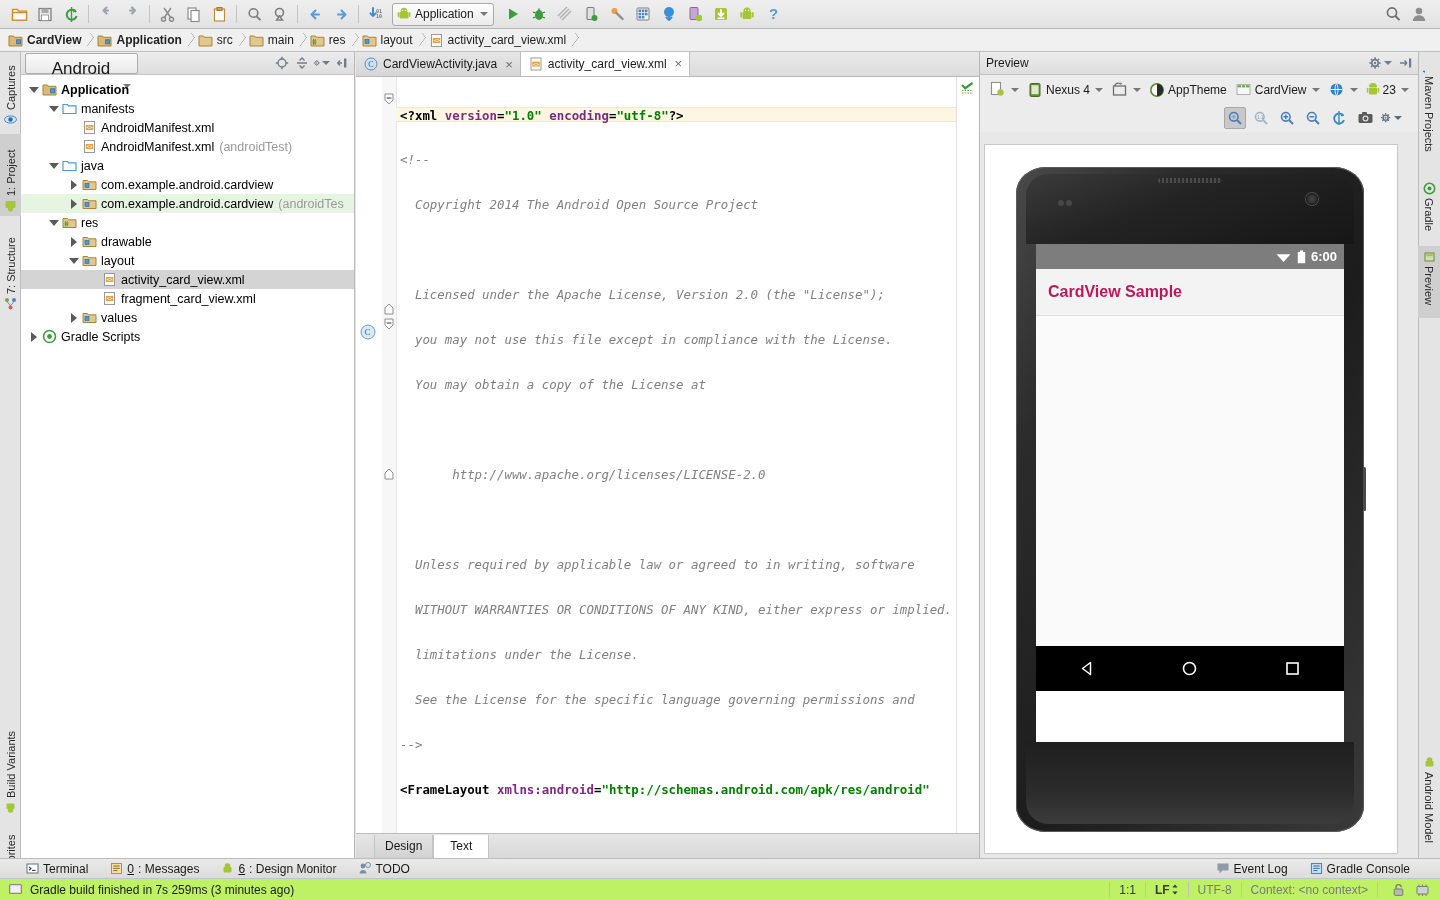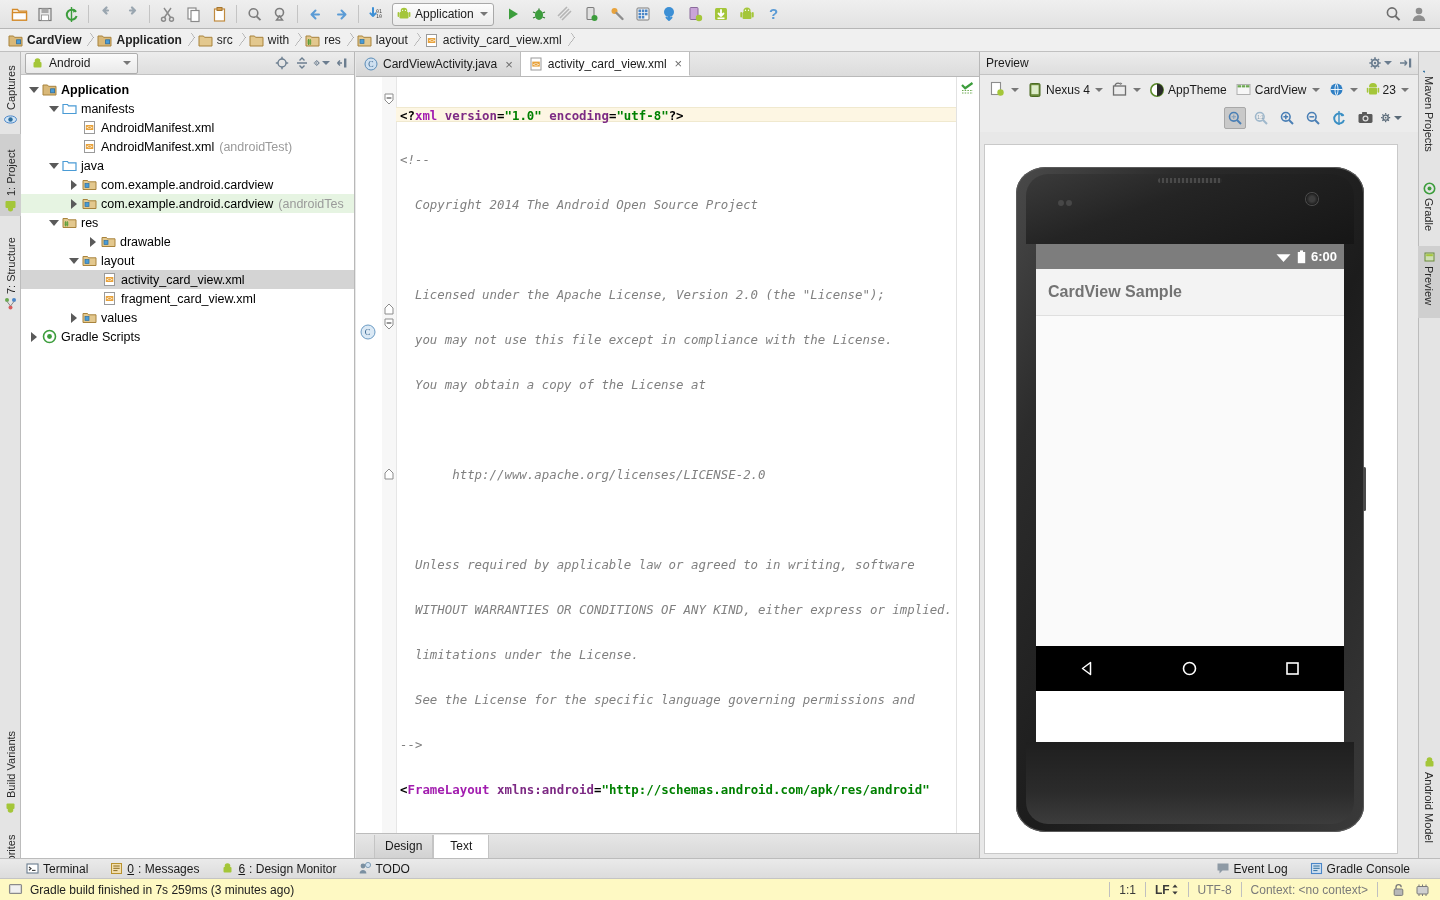--- a/index.html
+++ b/index.html
@@ -110,21 +110,21 @@
     height: 23px; background: linear-gradient(#ececec, #dedede);
     border-bottom: 1px solid #c3c3c3;
     display: flex; align-items: center; box-sizing: border-box;
     padding: 0 4px;
   }
   .pp-combo {
     display: flex; align-items: center; gap: 5px;
     height: 19px; padding: 0 6px 0 5px;
     background: linear-gradient(#fbfbfb, #e9e9e9);
     border: 1px solid #adadad; border-radius: 2px;
-    font-size: 12px; min-width: 100px;
+    font-size: 17px; min-width: 100px; flex-direction: column;
   }
   .pp-hdr-icons { display: flex; align-items: center; gap: 3px; margin-left: auto; }
   .pp-hdr-icon { width: 17px; height: 17px; display:flex; align-items:center; justify-content:center; }
 
   .tree { padding: 5px 0 0 0; font-size: 12.5px; }
   .tnode {
     height: 19px; display: flex; align-items: center;
     white-space: nowrap; box-sizing: border-box; padding-right: 4px;
   }
   .tnode.sel { background: #d4d4d4; }
@@ -173,21 +173,21 @@
     background: #f7f7f7; border-right: 1px solid #e6e6e6;
   }
   .code {
     position: absolute; left: 40px; top: 0; right: 22px; top: 0;
     font-family: "DejaVu Sans Mono", "Liberation Mono", monospace;
     font-size: 12.4px; line-height: 15px;
     white-space: pre;
   }
   .cl { height: 15px; padding-left: 4px; }
   .cl.caretline { background: #fdf6e3; border-top: 1px solid #f0e9cf; border-bottom: 1px solid #f0e9cf; height: 13px;}
-  .k-tag   { color: #a21caf; font-weight: bold; }
+  .k-tag   { color: #000000; font-weight: bold; }
   .k-attr  { color: #7d2a84; font-weight: bold; }
   .k-val   { color: #008000; font-weight: bold; }
   .k-punct { color: #000000; font-weight: bold; }
   .k-cmt   { color: #808080; font-style: italic; }
 
   .err-stripe {
     position: absolute; right: 0; top: 0; width: 22px; height: 100%;
     background: #ffffff; border-left: 1px solid #e2e2e2;
   }
 
@@ -272,21 +272,21 @@
     background:#ffffff; overflow:hidden;
   }
   .ph-status {
     height: 25px; background:#7d7d7d; display:flex; align-items:center;
     justify-content:flex-end; gap:5px; padding-right:7px; box-sizing:border-box;
     color:#ffffff; font-size:13px; font-weight:bold;
   }
   .ph-appbar {
     height: 47px; background:#f3f3f3; border-bottom:1px solid #dfdfdf;
     display:flex; align-items:center; padding-left:12px; box-sizing:border-box;
-    font-size:16px; font-weight:bold; color:#737373;
+    font-size:16px; font-weight:bold; color:#be185d;
   }
   .ph-content { background:#fafafa; height: 330px; }
   .ph-nav {
     height: 45px; background:#000000; display:flex; align-items:center;
     justify-content:space-around;
   }
   .phone-bottom {
     position:absolute; left:10px; top:575px; width:328px; height:82px;
     border-radius: 0 0 22px 22px;
     background: linear-gradient(180deg,#1f1f1f 0%, #2b2b2b 60%, #3c3c3c 100%);
@@ -304,21 +304,21 @@
     display: flex; align-items: center; box-sizing: border-box;
     padding-left: 26px; font-size: 12px; justify-content: center;
   }
   .bb-item { display:flex; align-items:center; gap:4px; margin-right: 22px; }
   .bb-item .u { text-decoration: underline; }
   .bb-right { margin-left:auto; display:flex; align-items:center; gap:22px; padding-right: 30px; }
 
   
   .status-bar {
     position: absolute; left: 0; top: 879px; width: 1440px; height: 21px;
-    background: #fef9c3;
+    background: #bef264;
     display: flex; align-items: center; box-sizing: border-box;
     padding-left: 8px; font-size: 12px; color: #202020;
   }
   .sb-right { margin-left:auto; display:flex; align-items:center; height:21px;}
   .sb-cell {
     padding: 0 9px; height: 15px; display:flex; align-items:center;
     border-left: 1px solid #c0c0c0; color:#3a3a3a;
   }
   .sb-cell.muted { color:#7a7a7a; }
   .sb-icons { display:flex; align-items:center; gap:10px; padding: 0 10px 0 14px; }
@@ -545,21 +545,21 @@
           <path d="M1 3h4.5l1 1.3H14V13H1z" fill="#e3c88e" stroke="#a8833c" stroke-width="1"></path>
         </svg>
       <span class="crumb-text">src</span>
     </div>
     <div class="crumb-sep"></div>
 
     <div class="crumb">
       <svg width="15" height="15" viewBox="0 0 15 15">
           <path d="M1 3h4.5l1 1.3H14V13H1z" fill="#e3c88e" stroke="#a8833c" stroke-width="1"></path>
         </svg>
-      <span class="crumb-text">with</span>
+      <span class="crumb-text">main</span>
     </div>
     <div class="crumb-sep"></div>
 
     <div class="crumb">
       <svg width="15" height="15" viewBox="0 0 15 15">
           <path d="M1 3h4.5l1 1.3H14V13H1z" fill="#e3c88e" stroke="#a8833c" stroke-width="1"></path>
           <g stroke="#5a9e3a" stroke-width="1">
             <line x1="3.5" y1="6" x2="3.5" y2="12"></line>
             <line x1="5.2" y1="6" x2="5.2" y2="12"></line>
             <line x1="2.4" y1="8" x2="6.3" y2="8"></line>
@@ -809,21 +809,21 @@
                 <line x1="3.6" y1="6.2" x2="3.6" y2="11.4"></line>
                 <line x1="5.3" y1="6.2" x2="5.3" y2="11.4"></line>
                 <line x1="2.5" y1="8" x2="6.4" y2="8"></line>
                 <line x1="2.5" y1="9.8" x2="6.4" y2="9.8"></line>
               </g>
             </svg>
           </span>
         <span class="tlabel">res</span>
       </div>
 
-      <div class="tnode" style="padding-left:65px;">
+      <div class="tnode" style="padding-left:46px;">
         <span class="twist">
             <i class="tri-rt"></i>
           </span>
         <span class="ticon">
             <svg width="15" height="15" viewBox="0 0 15 15">
               <path d="M1 3.5h4.5l1 1.3H14V12.5H1z" fill="#e3c88e" stroke="#a8833c" stroke-width="1"></path>
               <rect x="3" y="6.5" width="4" height="4" fill="#4a9bd5" stroke="#2f6f9e" stroke-width=".7"></rect>
             </svg>
           </span>
         <span class="tlabel">drawable</span>

